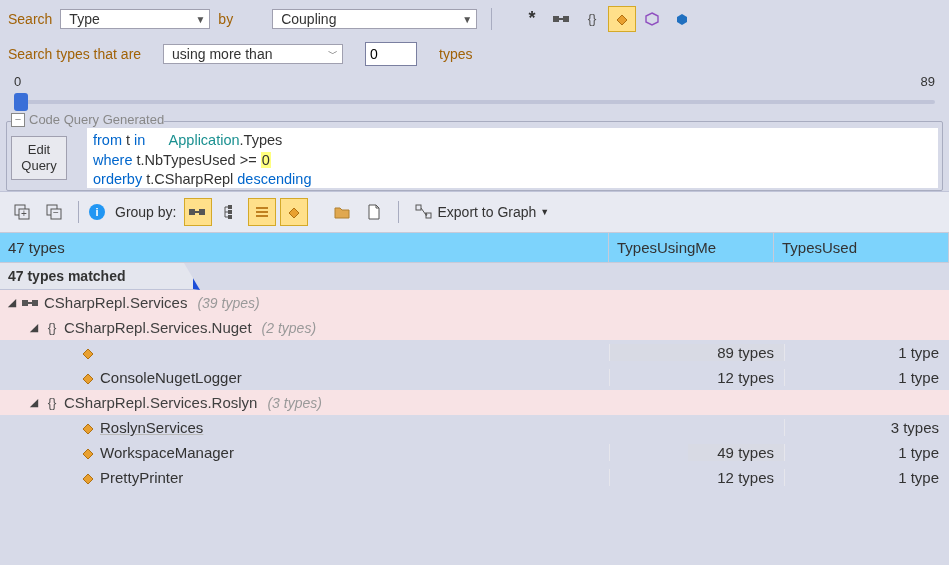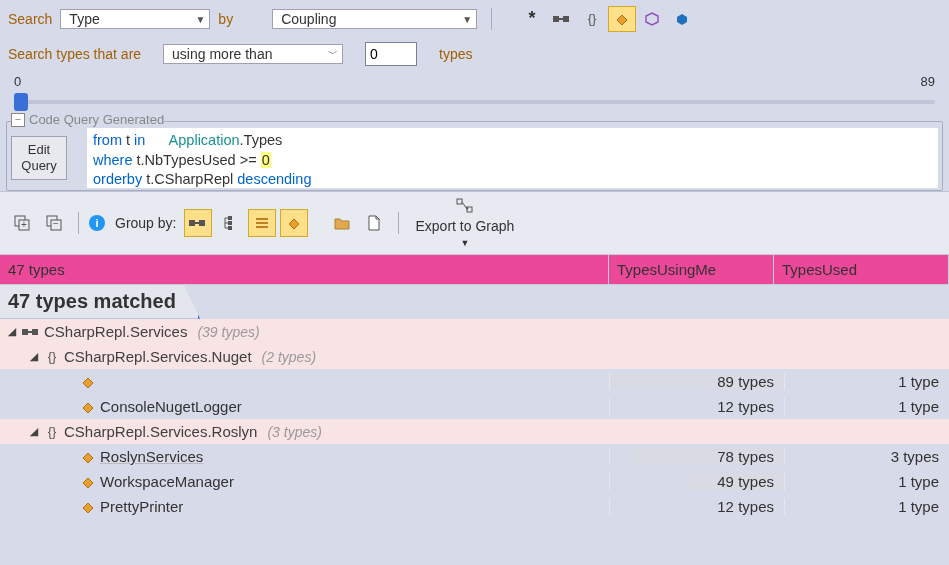--- a/index.html
+++ b/index.html
@@ -41,31 +41,31 @@
 .kw-blue { color: #0066cc; }
 .kw-teal { color: #1a9090; padding-left: 20px; }
 .kw-num { background: #ffff80; color: #333; padding: 0 1px; }
 .kw-plain { color: #333; }
 
 
 .toolbar2 { display: flex; align-items: center; padding: 6px 8px; gap: 4px; background: #e8eaf2; border-top: 1px solid #c0c4d8; }
 .toolbar2 .icon-btn { width: 28px; height: 28px; }
 .info-icon { width:16px; height:16px; border-radius:50%; background:#2196f3; color:#fff; display:inline-flex; align-items:center; justify-content:center; font-size:11px; font-weight:bold; margin-right:2px; }
 .group-by-label { margin: 0 4px; }
-.export-link { display: inline-flex; align-items: center; gap: 4px; color: #333; cursor: pointer; margin-left: 6px; flex-direction: column; }
-
-
-.table-header { display: flex; background: #ec4899; border-top: 1px solid #c8cad8; border-bottom: 1px solid #c8cad8; }
+.export-link { display: inline-flex; align-items: center; gap: 4px; color: #333; cursor: pointer; margin-left: 6px; }
+
+
+.table-header { display: flex; background: #7dd3fc; border-top: 1px solid #c8cad8; border-bottom: 1px solid #c8cad8; }
 .th { padding: 6px 8px; font-size: 15px; color: #333; border-right: 1px solid #c8cad8; }
 .col-name { flex: 1; }
 .col-used { width: 175px; text-align: left; }
 .col-using { width: 165px; text-align: left; }
 
 
-.matched-row { background: #e4e6ee; padding: 5px 8px; font-weight: bold; font-size: 20px; border-bottom: 1px solid #c0c4d8; width: 200px; border-right: 2px solid #1d4ed8; clip-path: polygon(0 0, 92% 0, 100% 100%, 0 100%); }
+.matched-row { background: #e4e6ee; padding: 5px 8px; font-weight: bold; font-size: 14px; border-bottom: 1px solid #c0c4d8; width: 200px; border-right: 7px solid #1d4ed8; clip-path: polygon(0 0, 92% 0, 100% 100%, 0 100%); }
 
 
 .tree { }
 .row { display: flex; align-items: center; height: 25px; }
 .row.ns-top { background: #f8e3e5; }
 .row.ns-sub { background: #f8e3e5; }
 .row-name { flex: 1; display: flex; align-items: center; gap: 4px; padding-left: 6px; overflow: hidden; }
 .row.sel .type-name { text-decoration: underline; text-decoration-color: #bbb; }
 .cell-num { width: 175px; text-align: right; padding-right: 10px; font-size: 15px; border-left: 1px solid #e6e6ec; }
 .cell-num2 { width: 165px; text-align: right; padding-right: 10px; font-size: 15px; border-left: 1px solid #e6e6ec; }
@@ -318,21 +318,20 @@
   </div>
 
   <div class="row sel">
     <div class="row-name">
       <span class="indent" style="width:70px"></span>
       <svg width="16" height="16">
           <polygon points="3,9 8,4 13,9 8,14" fill="#e8a030" stroke="#b07010"></polygon>
         </svg>
       <span class="type-name">RoslynServices</span>
     </div>
-    <div class="cell-num bar-cell"><div class="bar" style="width:88%"></div><span class="bar-text">78 types</span></div>
     <div class="cell-num2">3 types</div>
   </div>
 
   <div class="row">
     <div class="row-name">
       <span class="indent" style="width:70px"></span>
       <svg width="16" height="16">
           <polygon points="3,9 8,4 13,9 8,14" fill="#e8a030" stroke="#b07010"></polygon>
         </svg>
       <span class="type-name">WorkspaceManager</span>

